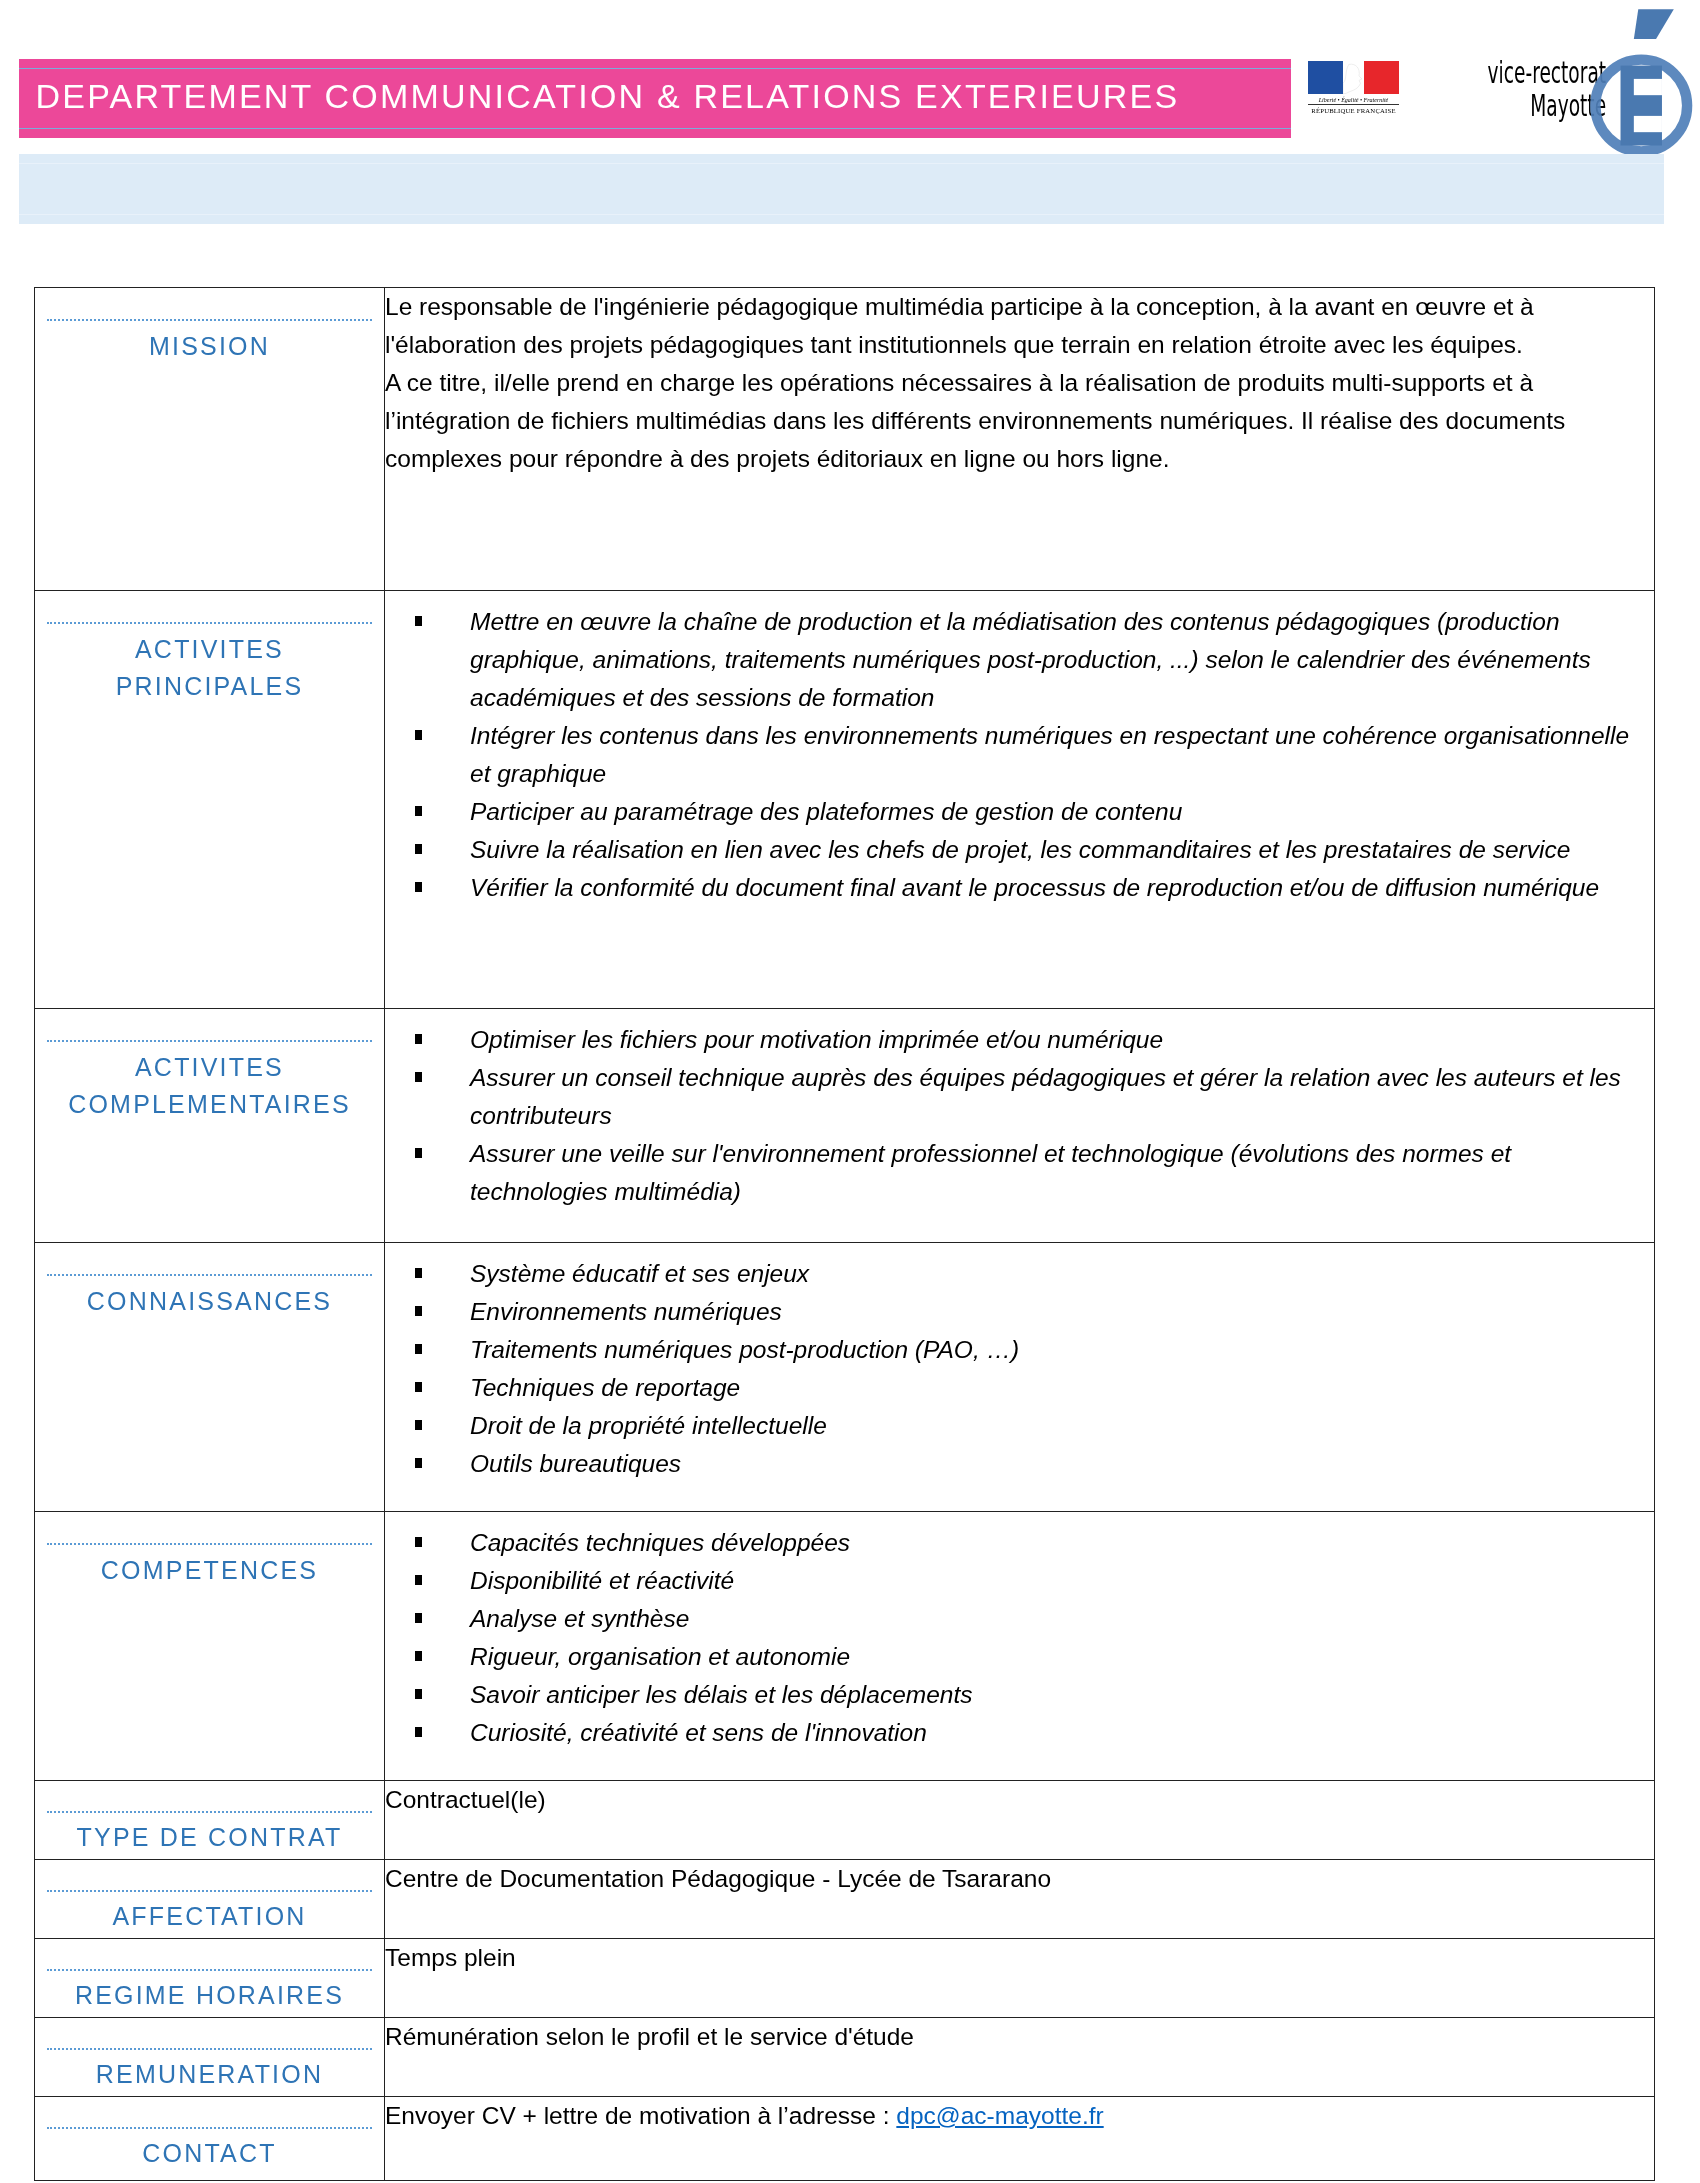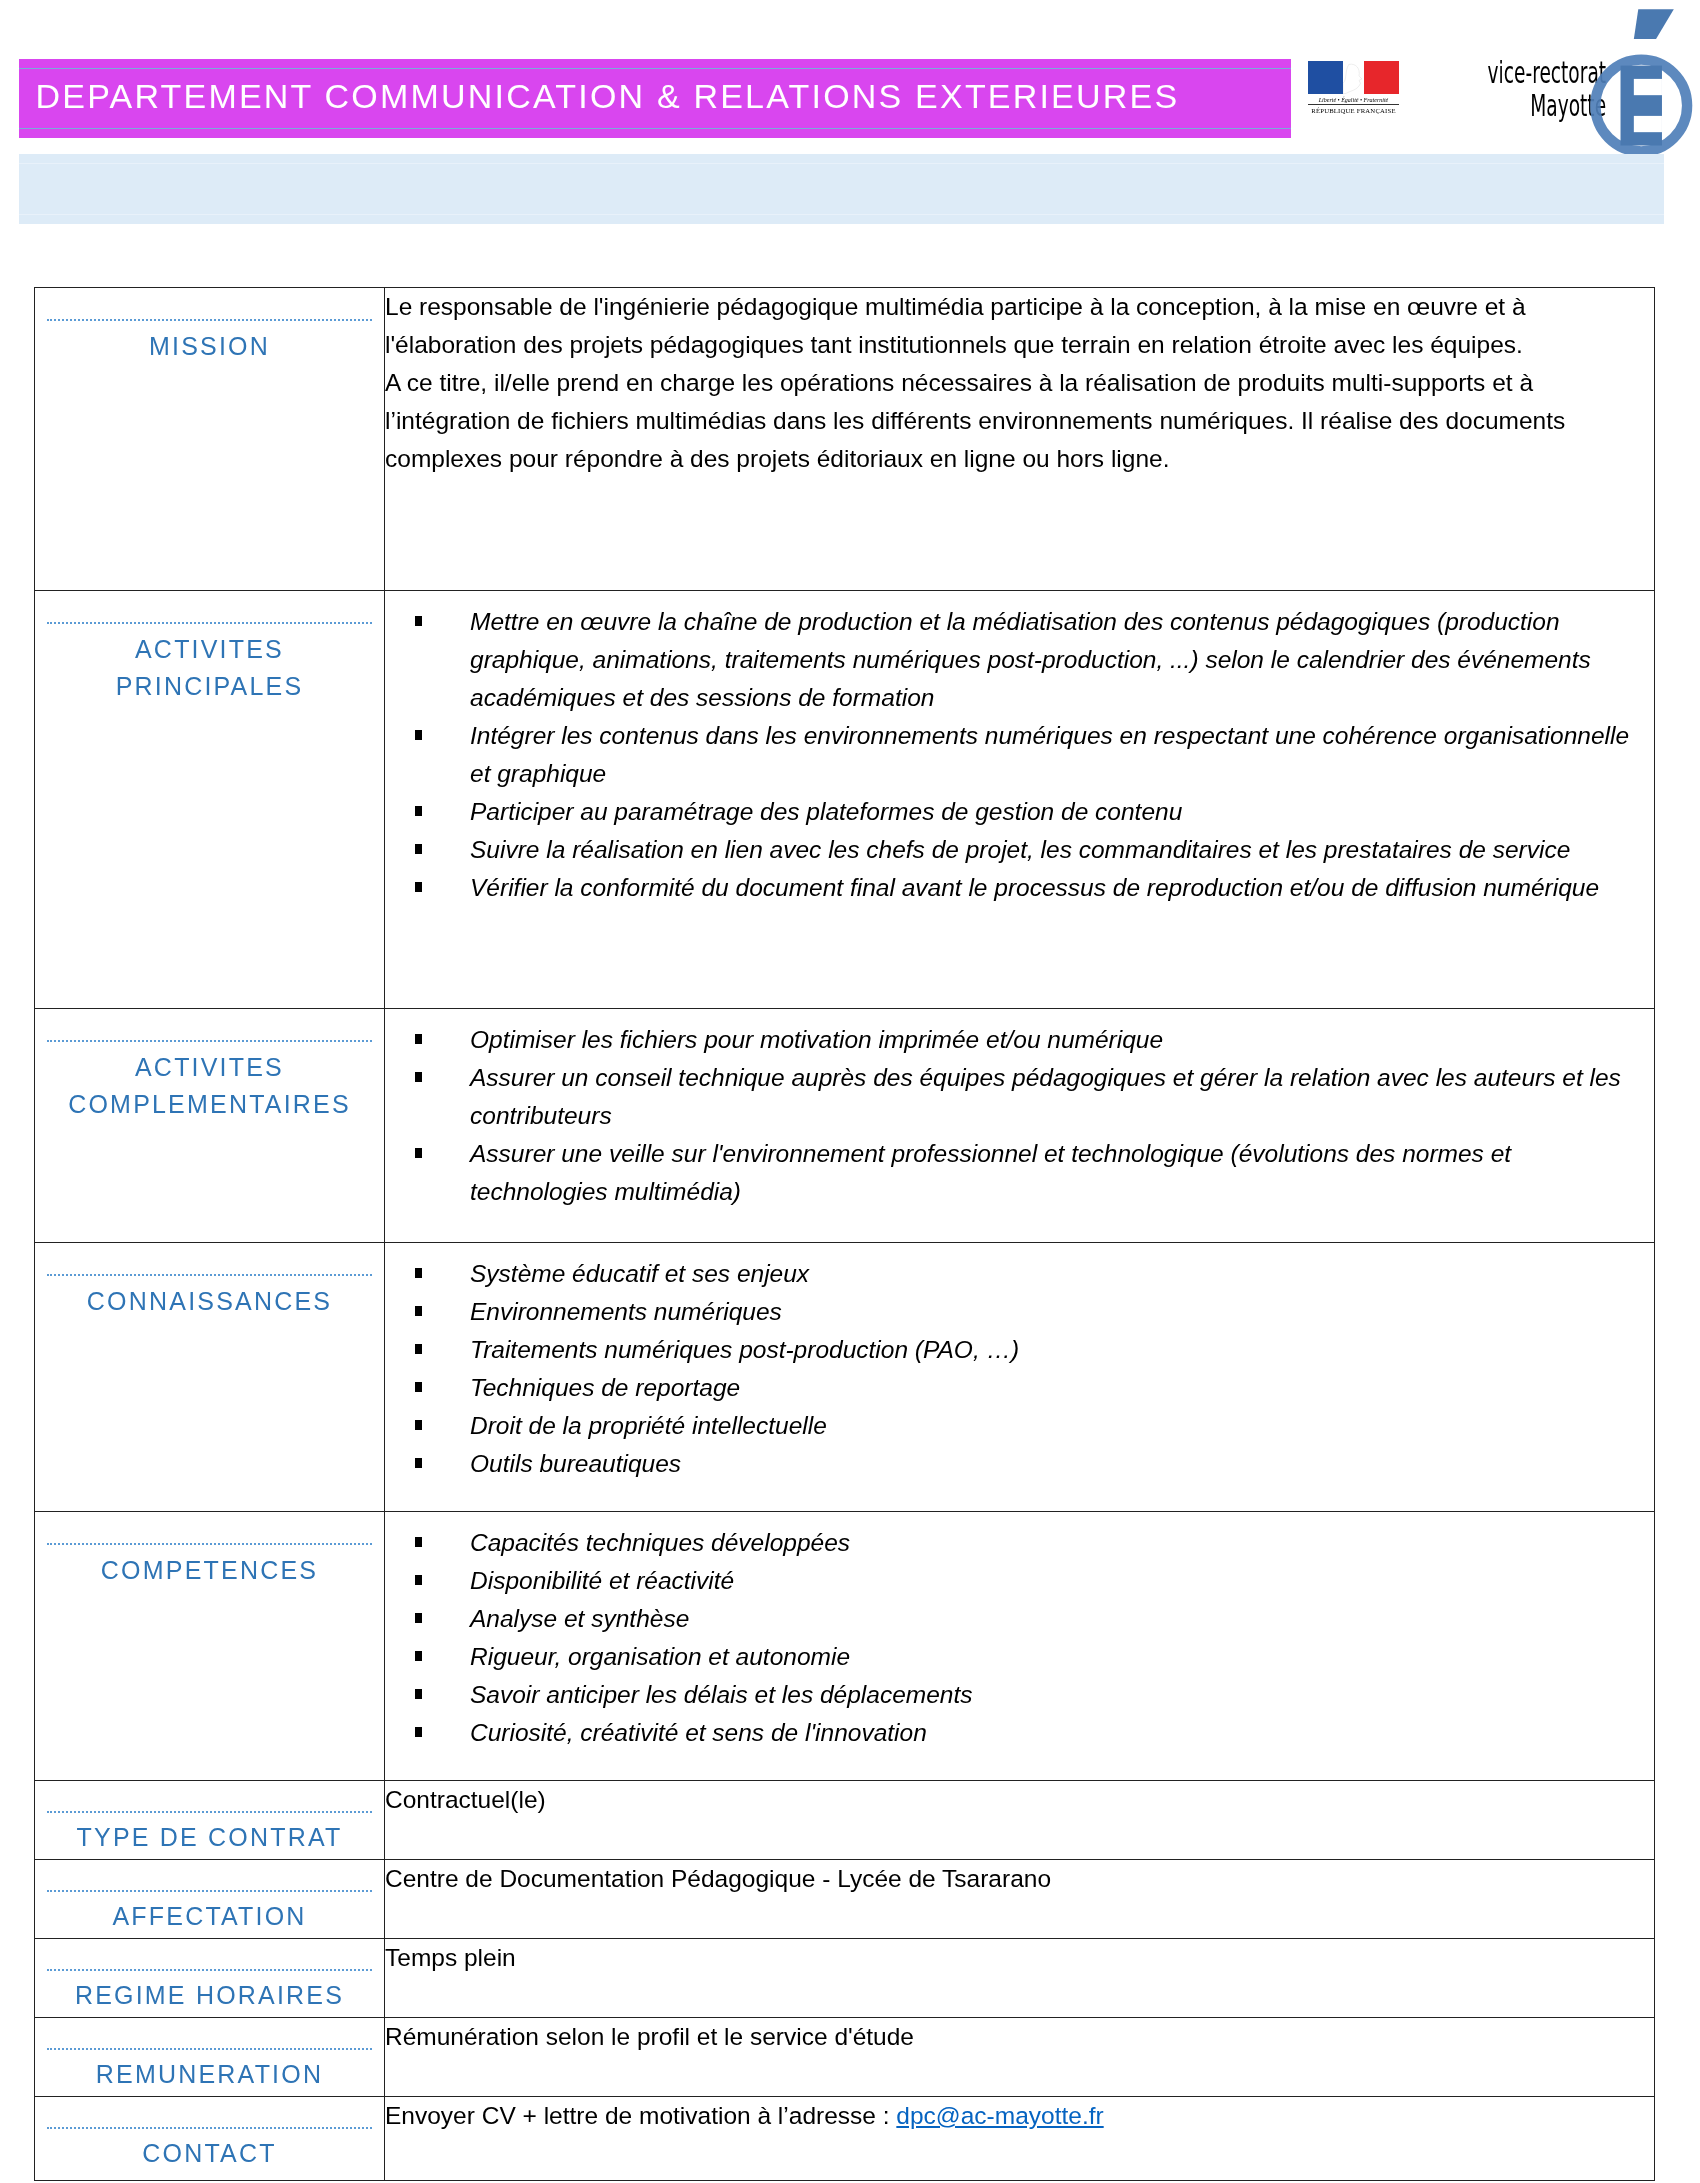--- a/index.html
+++ b/index.html
@@ -1,19 +1,19 @@
 <!DOCTYPE html>
 <html style="font-size:12px"><head>
 <meta charset="utf-8">
 <style>
   html, body { margin:0; padding:0; background:#ffffff; }
   body { width:1700px; height:2183px; position:relative; overflow:hidden;
          font-family:"Liberation Sans", sans-serif; color:#000; }
   .hdr-bar { position:absolute; left:19.3px; top:59px; width:1272px; height:79px;
-             background:#d946ef; box-sizing:border-box; }
+             background:#ec4899; box-sizing:border-box; }
   .hdr-bar .inner { position:absolute; left:0; right:0; top:9px; bottom:9px;
              border-top:0.7px solid #79add9; border-bottom:0.7px solid #79add9; }
   .hdr-title { position:absolute; left:16.3px; top:18px; font-size:34px; letter-spacing:2.2px;
              color:#ffffff; white-space:nowrap; }
   .sub-bar { position:absolute; left:19.3px; top:154px; width:1645px; height:70px;
              background:#DDEBF7; }
   .sub-bar .inner { position:absolute; left:0; right:0; top:9px; bottom:9px;
              border-top:0.7px solid #e8f1fa; border-bottom:0.7px solid #e8f1fa; }
   .sub-title { position:absolute; left:16.3px; top:15px; font-size:30px; letter-spacing:3px;
              color:#111; white-space:nowrap; }
@@ -88,21 +88,21 @@
 
 <table class="fiche">
 
   <tbody>
       <tr style="height:303px">
     <td class="label">
       <div class="dots" style="top:31px"></div>
       <div class="lbl" style="top:39px">MISSION</div>
     </td>
     <td class="content">
-      <div>Le responsable de l'ingénierie pédagogique multimédia participe à la conception, à la mise en œuvre et à l'élaboration des projets pédagogiques tant institutionnels que terrain en relation étroite avec les équipes.</div>
+      <div>Le responsable de l'ingénierie pédagogique multimédia participe à la conception, à la avant en œuvre et à l'élaboration des projets pédagogiques tant institutionnels que terrain en relation étroite avec les équipes.</div>
       <div>A ce titre, il/elle prend en charge les opérations nécessaires à la réalisation de produits multi-supports et à l’intégration de fichiers multimédias dans les différents environnements numériques. Il réalise des documents complexes pour répondre à des projets éditoriaux en ligne ou hors ligne.</div>
     </td>
   </tr>
 
   <tr style="height:418px">
     <td class="label">
       <div class="dots" style="top:31px"></div>
       <div class="lbl" style="top:39px">ACTIVITES</div>
       <div class="lbl" style="top:76px">PRINCIPALES</div>
     </td>

